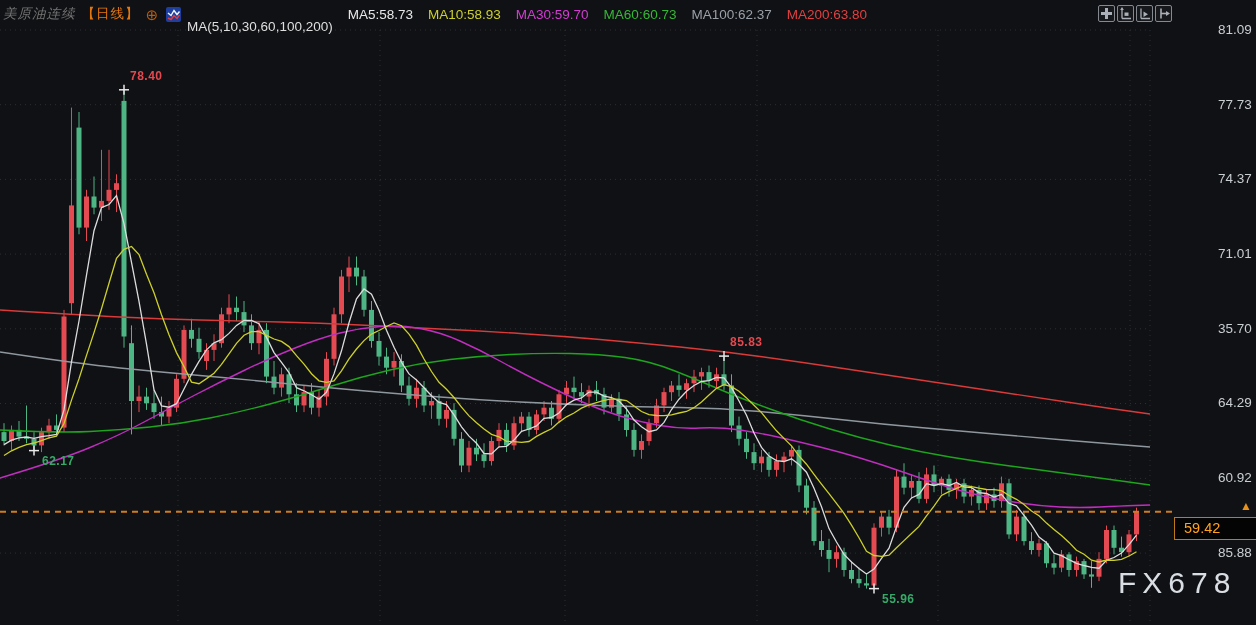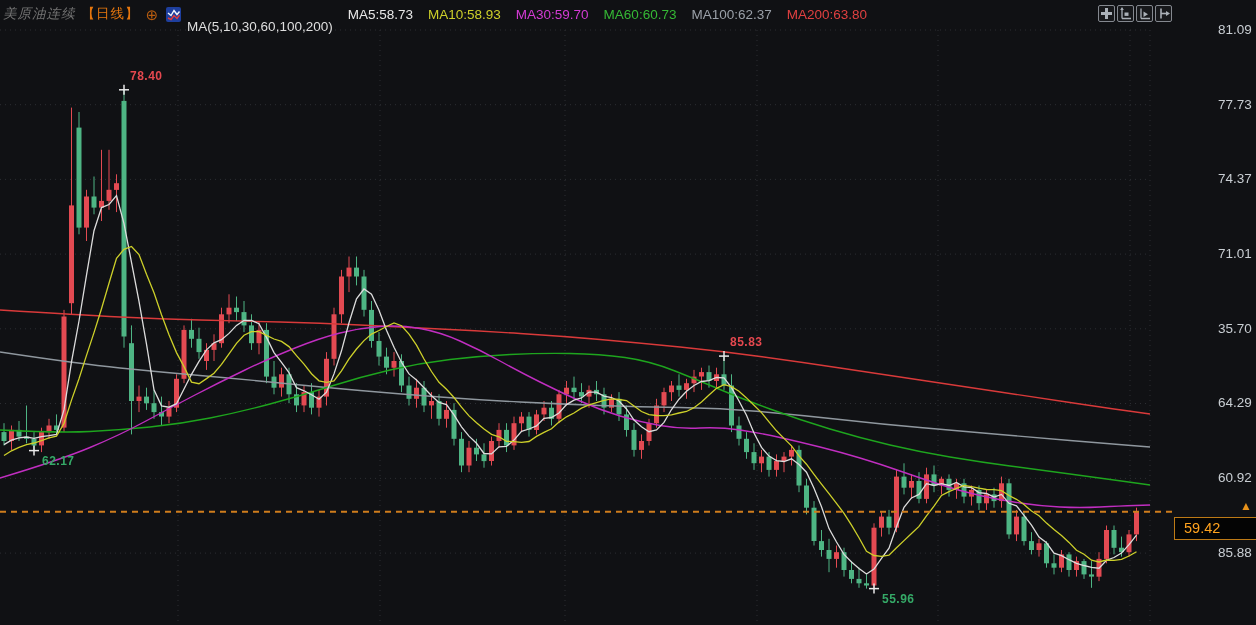--- a/index.html
+++ b/index.html
@@ -439,13 +439,14 @@
     </div>
 
   <div id="price-tag" style="top: 516.724px;">59.42</div>
   <div id="price-alert" style="left: 1240px; top: 499.724px;">▲</div>
 
   <div class="ann" id="ann-0" style="color: rgb(229, 72, 79); left: 130px; top: 68.7987px;">78.40</div>
   <div class="ann" id="ann-1" style="color: rgb(53, 169, 103); left: 42px; top: 453.592px;">62.17</div>
   <div class="ann" id="ann-2" style="color: rgb(229, 72, 79); left: 730px; top: 335.114px;">85.83</div>
   <div class="ann" id="ann-3" style="color: rgb(53, 169, 103); left: 882px; top: 591.64px; text-align: center;">55.96</div>
 
+  <div id="watermark">FX678</div>
 </div>
 
 </body></html>

